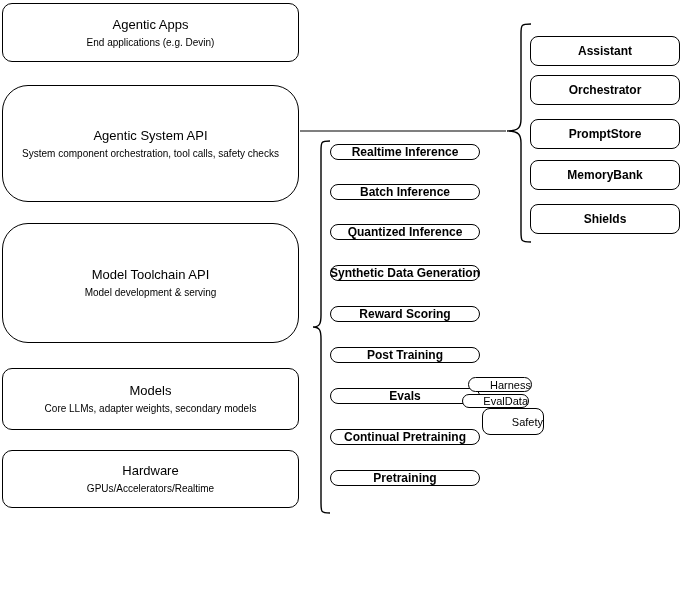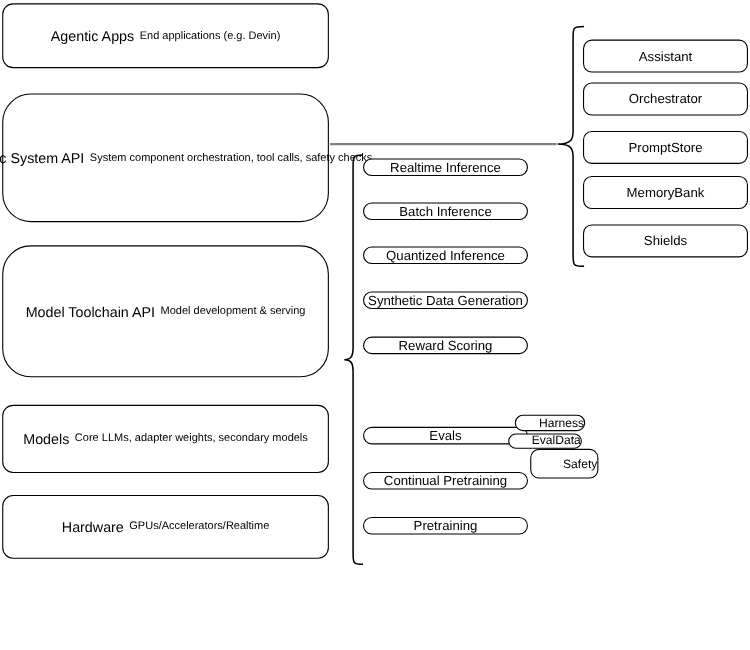--- a/index.html
+++ b/index.html
@@ -11,33 +11,34 @@
     font-family: "Liberation Sans", sans-serif;
     color: #000;
     overflow: hidden;
   }
   .box {
     position: absolute;
     background: #fff;
     border: 1.5px solid #000;
     box-sizing: border-box;
     display: flex;
-    flex-direction: row;
+    flex-direction: column;
     align-items: center;
     justify-content: center;
     text-align: center;
   }
   .lbox { left: 2px; width: 297px; gap: 5px; }
   .lbox .title { font-size: 13px; line-height: 15px; white-space: nowrap; }
   .lbox .subtitle { font-size: 10px; line-height: 12px; white-space: nowrap; }
   .mbox, .rbox {
     font-size: 12px;
     line-height: 14px;
     border-radius: 8px;
     white-space: nowrap;
+    font-weight: bold;
   }
   .mbox { left: 330px; width: 150px; height: 16px; }
   .rbox { left: 530px; width: 150px; height: 30px; }
   .pill {
     position: absolute;
     background: #fff;
     border: 1.3px solid #000;
     border-radius: 8px;
     box-sizing: border-box;
     display: flex;
@@ -106,20 +107,23 @@
   </div>
   <div class="box mbox" style="top:224px">
     <span>Quantized Inference</span>
   </div>
   <div class="box mbox" style="top:265px">
     <span>Synthetic Data Generation</span>
   </div>
   <div class="box mbox" style="top:306px">
     <span>Reward Scoring</span>
   </div>
+  <div class="box mbox" style="top:347px">
+    <span>Post Training</span>
+  </div>
   <div class="box mbox" style="top:388px">
     <span>Evals</span>
   </div>
   <div class="box mbox" style="top:429px">
     <span>Continual Pretraining</span>
   </div>
   <div class="box mbox" style="top:470px">
     <span>Pretraining</span>
   </div>
 

